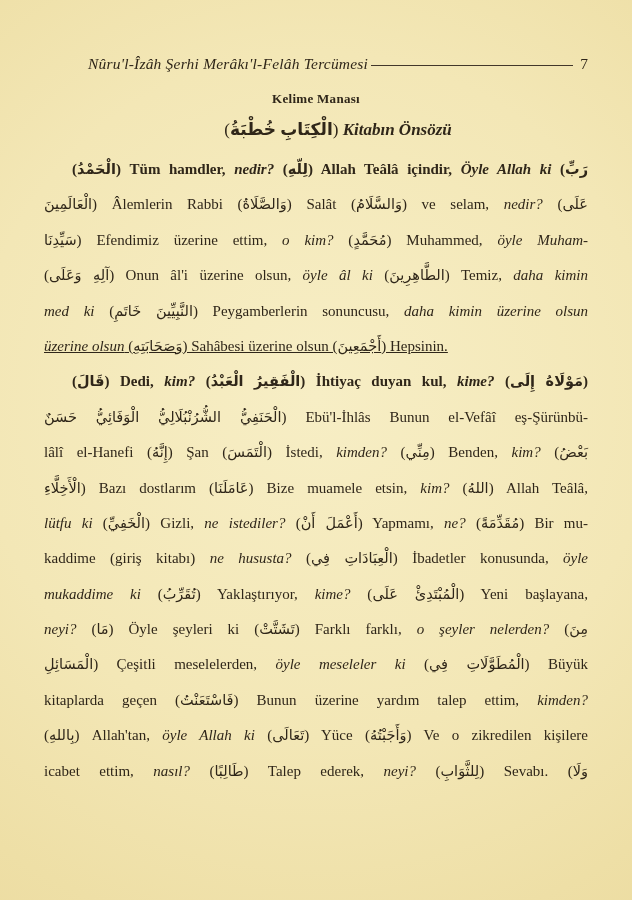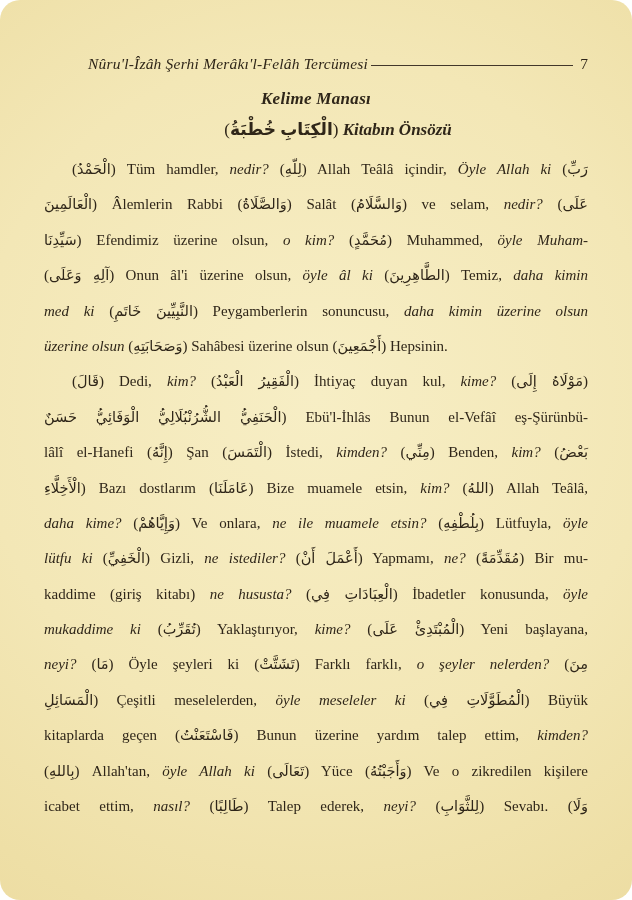--- a/index.html
+++ b/index.html
@@ -10,21 +10,20 @@
   }
   .page{
     position:relative;
     width:632px;height:900px;
     background:radial-gradient(ellipse 120% 85% at 50% 44%,
       var(--bg-center,#f7eec5) 0%,
       #f3e7b6 45%,
       #eedfa6 72%,
       var(--bg-edge,#e9d79a) 100%);
     color:var(--ink,#2f2619);
-    border-radius:20px;
   }
   .header{
     display:flex;align-items:center;
     padding:54px 44px 0 88px;
     height:20px;
   }
   .htitle{
     font-style:italic;
     font-size:15.5px;
     white-space:nowrap;
@@ -32,23 +31,22 @@
   }
   .hrule{
     flex:1;height:1.5px;
     background:var(--rule,#42372a);
     margin:3px 7px 0 3px;
   }
   .hpage{font-size:15.5px;}
   .kelime{
     margin:14px 0 0 0;
     text-align:center;
-    font-size:17px;
+    font-size:13px;
     font-weight:700;
-    font-style:italic;
     letter-spacing:.3px;
     height:22px;line-height:22px;
   }
   .subtitle{
     margin-top:4px;
     text-align:center;
     height:30px;line-height:30px;
     font-size:17px;
     padding-left:44px;
   }
@@ -56,22 +54,22 @@
     margin-top:8px;
     padding:0 44px;
   }
   .line{
     font-size:15px;
     height:35.4px;
     line-height:35.4px;
     text-align:justify;
     text-align-last:justify;
   }
-  .line.indent{text-indent:28px;}
-  .line.last{text-align:right;text-align-last:left;}
+  .line.indent{text-indent:28px;font-weight:bold;}
+  .line.last{text-align:right;text-align-last:left;text-decoration:underline;}
   .seg-n{font-style:normal;}
   .seg-i{font-style:italic;}
   .seg-a{
     font-family:"DejaVu Sans",sans-serif;
     font-size:14.5px;
   }
   .seg-ab{
     font-family:"DejaVu Sans",sans-serif;
     font-weight:700;
     font-size:17px;
@@ -89,29 +87,28 @@
   <div class="header">
     <span class="htitle">Nûru'l-Îzâh Şerhi Merâkı'l-Felâh Tercümesi</span>
     <span class="hrule"></span>
     <span class="hpage">7</span>
   </div>
   <div class="kelime">Kelime Manası</div>
   <div class="subtitle"><span class="seg-n">(</span><span class="seg-ab" dir="rtl">خُطْبَةُ</span> <span class="seg-ab" dir="rtl">الْكِتَابِ</span><span class="seg-n">) </span><span class="seg-bi">Kitabın Önsözü</span></div>
   <div class="body">
       <div class="line indent"><span class="seg-n">(</span><span class="seg-a" dir="rtl">الْحَمْدُ</span><span class="seg-n">) Tüm hamdler, </span><span class="seg-i">nedir?</span><span class="seg-n"> (</span><span class="seg-a" dir="rtl">لِلّهِ</span><span class="seg-n">) Allah Teâlâ içindir, </span><span class="seg-i">Öyle Allah ki</span><span class="seg-n"> (</span><span class="seg-a" dir="rtl">رَبِّ</span></div>
       <div class="line"><span class="seg-a" dir="rtl">الْعَالَمِينَ</span><span class="seg-n">) Âlemlerin Rabbi (</span><span class="seg-a" dir="rtl">وَالصَّلَاةُ</span><span class="seg-n">) Salât (</span><span class="seg-a" dir="rtl">وَالسَّلَامُ</span><span class="seg-n">) ve selam, </span><span class="seg-i">nedir?</span><span class="seg-n"> (</span><span class="seg-a" dir="rtl">عَلَى</span></div>
-      <div class="line"><span class="seg-a" dir="rtl">سَيِّدِنَا</span><span class="seg-n">) Efendimiz üzerine olsun, </span><span class="seg-i">o kim?</span><span class="seg-n"> (</span><span class="seg-a" dir="rtl">مُحَمَّدٍ</span><span class="seg-n">) Muhammed, </span><span class="seg-i">öyle Muham-</span></div>
+      <div class="line"><span class="seg-a" dir="rtl">سَيِّدِنَا</span><span class="seg-n">) Efendimiz üzerine ettim, </span><span class="seg-i">o kim?</span><span class="seg-n"> (</span><span class="seg-a" dir="rtl">مُحَمَّدٍ</span><span class="seg-n">) Muhammed, </span><span class="seg-i">öyle Muham-</span></div>
       <div class="line"><span class="seg-n">(</span><span class="seg-a" dir="rtl">وَعَلَى</span> <span class="seg-a" dir="rtl">آلِهِ</span><span class="seg-n">) Onun âl'i üzerine olsun, </span><span class="seg-i">öyle âl ki</span><span class="seg-n"> (</span><span class="seg-a" dir="rtl">الطَّاهِرِينَ</span><span class="seg-n">) Temiz, </span><span class="seg-i">daha kimin</span></div>
       <div class="line"><span class="seg-i">med ki</span><span class="seg-n"> (</span><span class="seg-a" dir="rtl">خَاتَمِ</span> <span class="seg-a" dir="rtl">النَّبِيِّينَ</span><span class="seg-n">) Peygamberlerin sonuncusu, </span><span class="seg-i">daha kimin üzerine olsun</span></div>
       <div class="line last"><span class="seg-i">üzerine olsun</span><span class="seg-n"> (</span><span class="seg-a" dir="rtl">وَصَحَابَتِهِ</span><span class="seg-n">) Sahâbesi üzerine olsun (</span><span class="seg-a" dir="rtl">أَجْمَعِينَ</span><span class="seg-n">) Hepsinin.</span></div>
       <div class="line indent"><span class="seg-n">(</span><span class="seg-a" dir="rtl">قَالَ</span><span class="seg-n">) Dedi, </span><span class="seg-i">kim?</span><span class="seg-n"> (</span><span class="seg-a" dir="rtl">الْعَبْدُ</span> <span class="seg-a" dir="rtl">الْفَقِيرُ</span><span class="seg-n">) İhtiyaç duyan kul, </span><span class="seg-i">kime?</span><span class="seg-n"> (</span><span class="seg-a" dir="rtl">إِلَى</span> <span class="seg-a" dir="rtl">مَوْلَاهُ</span><span class="seg-n">)</span></div>
       <div class="line"><span class="seg-a" dir="rtl">حَسَنٌ</span> <span class="seg-a" dir="rtl">الْوَفَائِيُّ</span> <span class="seg-a" dir="rtl">الشُّرُنْبُلَالِيُّ</span> <span class="seg-a" dir="rtl">الْحَنَفِيُّ</span><span class="seg-n">) Ebü'l-İhlâs Bunun el-Vefâî eş-Şürünbü-</span></div>
       <div class="line"><span class="seg-n">lâlî el-Hanefi (</span><span class="seg-a" dir="rtl">إِنَّهُ</span><span class="seg-n">) Şan (</span><span class="seg-a" dir="rtl">الْتَمَسَ</span><span class="seg-n">) İstedi, </span><span class="seg-i">kimden?</span><span class="seg-n"> (</span><span class="seg-a" dir="rtl">مِنِّي</span><span class="seg-n">) Benden, </span><span class="seg-i">kim?</span><span class="seg-n"> (</span><span class="seg-a" dir="rtl">بَعْضُ</span></div>
       <div class="line"><span class="seg-a" dir="rtl">الْأَخِلَّاءِ</span><span class="seg-n">) Bazı dostlarım (</span><span class="seg-a" dir="rtl">عَامَلَنَا</span><span class="seg-n">) Bize muamele etsin, </span><span class="seg-i">kim?</span><span class="seg-n"> (</span><span class="seg-a" dir="rtl">اللهُ</span><span class="seg-n">) Allah Teâlâ,</span></div>
-      <div class="line"><span class="seg-i">daha kime?</span><span class="seg-n"> (</span><span class="seg-a" dir="rtl">وَإِيَّاهُمْ</span><span class="seg-n">) Ve onlara, </span><span class="seg-i">ne ile muamele etsin?</span><span class="seg-n"> (</span><span class="seg-a" dir="rtl">بِلُطْفِهِ</span><span class="seg-n">) Lütfuyla, </span><span class="seg-i">öyle</span></div>
       <div class="line"><span class="seg-i">lütfu ki</span><span class="seg-n"> (</span><span class="seg-a" dir="rtl">الْخَفِيِّ</span><span class="seg-n">) Gizli, </span><span class="seg-i">ne istediler?</span><span class="seg-n"> (</span><span class="seg-a" dir="rtl">أَنْ</span> <span class="seg-a" dir="rtl">أَعْمَلَ</span><span class="seg-n">) Yapmamı, </span><span class="seg-i">ne?</span><span class="seg-n"> (</span><span class="seg-a" dir="rtl">مُقَدِّمَةً</span><span class="seg-n">) Bir mu-</span></div>
       <div class="line"><span class="seg-n">kaddime (giriş kitabı) </span><span class="seg-i">ne hususta?</span><span class="seg-n"> (</span><span class="seg-a" dir="rtl">فِي</span> <span class="seg-a" dir="rtl">الْعِبَادَاتِ</span><span class="seg-n">) İbadetler konusunda, </span><span class="seg-i">öyle</span></div>
       <div class="line"><span class="seg-i">mukaddime ki</span><span class="seg-n"> (</span><span class="seg-a" dir="rtl">تُقَرِّبُ</span><span class="seg-n">) Yaklaştırıyor, </span><span class="seg-i">kime?</span><span class="seg-n"> (</span><span class="seg-a" dir="rtl">عَلَى</span> <span class="seg-a" dir="rtl">الْمُبْتَدِئْ</span><span class="seg-n">) Yeni başlayana,</span></div>
       <div class="line"><span class="seg-i">neyi?</span><span class="seg-n"> (</span><span class="seg-a" dir="rtl">مَا</span><span class="seg-n">) Öyle şeyleri ki (</span><span class="seg-a" dir="rtl">تَشَتَّتْ</span><span class="seg-n">) Farklı farklı, </span><span class="seg-i">o şeyler nelerden?</span><span class="seg-n"> (</span><span class="seg-a" dir="rtl">مِنَ</span></div>
       <div class="line"><span class="seg-a" dir="rtl">الْمَسَائِلِ</span><span class="seg-n">) Çeşitli meselelerden, </span><span class="seg-i">öyle meseleler ki</span><span class="seg-n"> (</span><span class="seg-a" dir="rtl">فِي</span> <span class="seg-a" dir="rtl">الْمُطَوَّلَاتِ</span><span class="seg-n">) Büyük</span></div>
       <div class="line"><span class="seg-n">kitaplarda geçen (</span><span class="seg-a" dir="rtl">فَاسْتَعَنْتُ</span><span class="seg-n">) Bunun üzerine yardım talep ettim, </span><span class="seg-i">kimden?</span></div>
       <div class="line"><span class="seg-n">(</span><span class="seg-a" dir="rtl">بِاللهِ</span><span class="seg-n">) Allah'tan, </span><span class="seg-i">öyle Allah ki</span><span class="seg-n"> (</span><span class="seg-a" dir="rtl">تَعَالَى</span><span class="seg-n">) Yüce (</span><span class="seg-a" dir="rtl">وَأَجَبْتُهُ</span><span class="seg-n">) Ve o zikredilen kişilere</span></div>
       <div class="line"><span class="seg-n">icabet ettim, </span><span class="seg-i">nasıl?</span><span class="seg-n"> (</span><span class="seg-a" dir="rtl">طَالِبًا</span><span class="seg-n">) Talep ederek, </span><span class="seg-i">neyi?</span><span class="seg-n"> (</span><span class="seg-a" dir="rtl">لِلثَّوَابِ</span><span class="seg-n">) Sevabı. (</span><span class="seg-a" dir="rtl">وَلَا</span></div>
     </div>
 </div>

